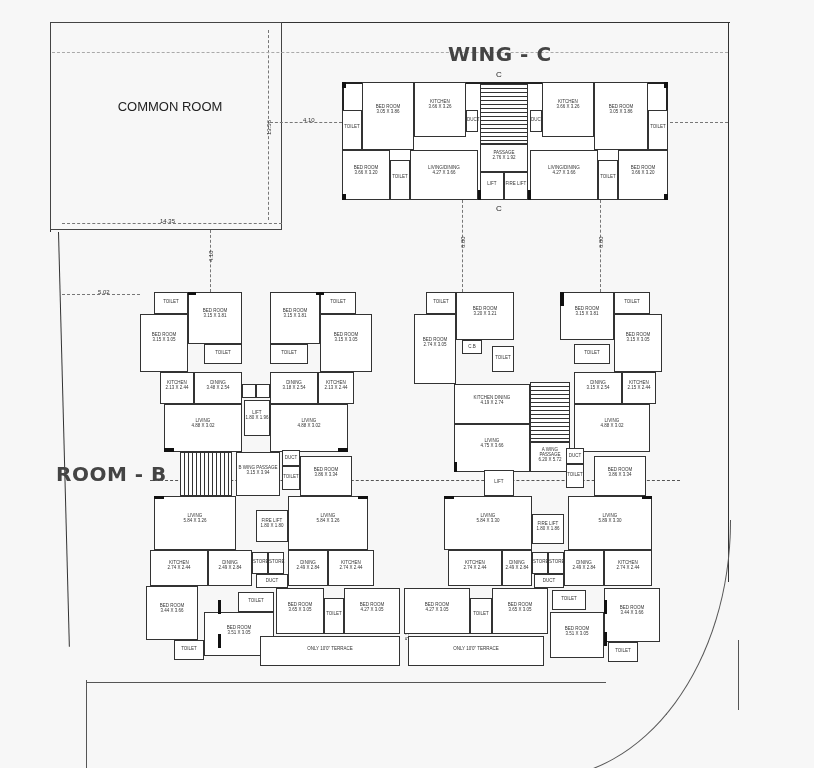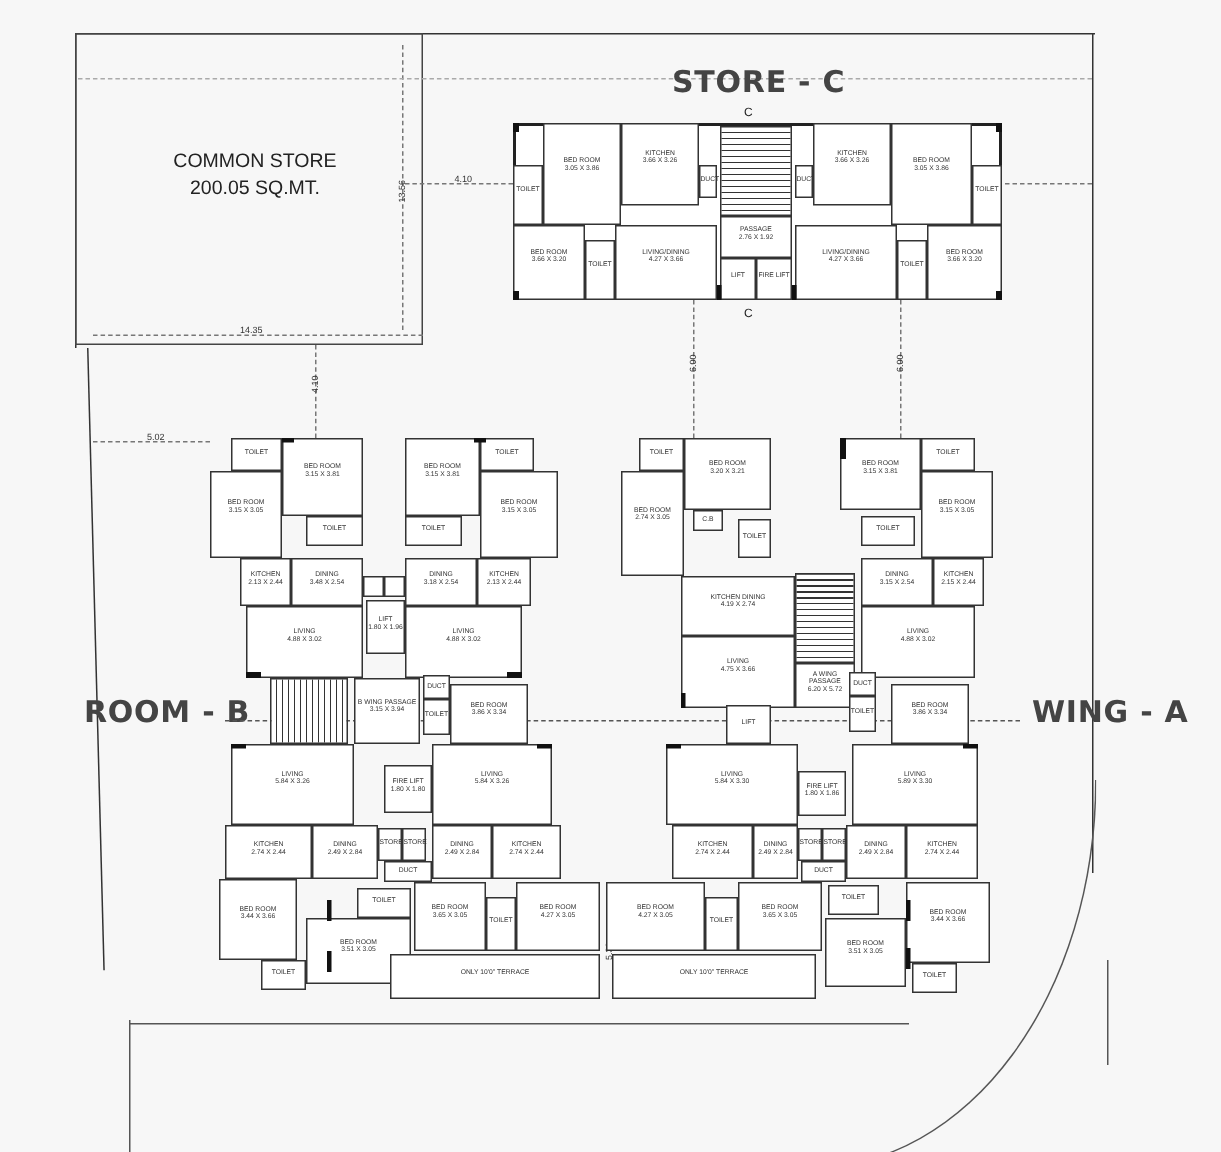--- a/index.html
+++ b/index.html
@@ -28,34 +28,33 @@
 
 <div class="sheet">
 
   <div class="line" style="left:50px;top:22px;width:680px;height:1px;"></div>
   <div class="line" style="left:50px;top:22px;width:1px;height:210px;transform:none;"></div>
   <div class="line" style="left:58px;top:232px;width:1px;height:415px;transform:rotate(-1.5deg);transform-origin:top left;"></div>
   <div class="line" style="left:728px;top:22px;width:1px;height:560px;"></div>
 
   <div class="room" style="left:50px;top:22px;width:232px;height:208px;border:1px solid #444;background:transparent;"></div>
   <div class="plot-label" style="left:95px;top:98px;width:150px;">
-    <div>COMMON STORE</div>
-    <div>200.05 SQ.MT.</div>
+    <div>COMMON ROOM</div>
   </div>
   <div class="dash" style="left:62px;top:223px;width:220px;"></div>
   <div class="dim" style="left:160px;top:218px;">14.35</div>
   <div class="vdash" style="left:268px;top:30px;height:190px;"></div>
   <div class="dim-v" style="left:266px;top:135px;">13.56</div>
   <div class="dash" style="left:270px;top:122px;width:72px;"></div>
   <div class="dim" style="left:303px;top:117px;">4.10</div>
   <div class="dash" style="left:670px;top:122px;width:58px;"></div>
 
   <div class="dash" style="left:52px;top:52px;width:676px;border-top:1px dashed #aaa;"></div>
 
-  <div class="wing-title" style="left:448px;top:42px;">STORE - C</div>
+  <div class="wing-title" style="left:448px;top:42px;">WING - C</div>
 
   <div class="abs" style="left:342px;top:82px;width:326px;height:118px;">
     <div class="room" style="left:0;top:0;width:326px;height:118px;border:2px solid #222;background:#fff;"></div>
 
     <div class="room" style="left:0;top:28px;width:20px;height:40px;">
       <div class="room-label">TOILET</div>
     </div>
     <div class="room" style="left:20px;top:0;width:52px;height:68px;">
       <div class="room-label"><span>BED ROOM</span><br><span>3.05 X 3.86</span></div>
     </div>
@@ -121,21 +120,20 @@
   <div class="vdash" style="left:462px;top:200px;height:92px;"></div>
   <div class="dim-v" style="left:460px;top:248px;">6.00</div>
   <div class="vdash" style="left:600px;top:200px;height:92px;"></div>
   <div class="dim-v" style="left:598px;top:248px;">6.00</div>
   <div class="vdash" style="left:210px;top:230px;height:62px;"></div>
   <div class="dim-v" style="left:208px;top:262px;">4.10</div>
   <div class="dash" style="left:62px;top:294px;width:78px;"></div>
   <div class="dim" style="left:98px;top:289px;">5.02</div>
 
   <div class="wing-title" style="left:56px;top:462px;">ROOM - B</div>
-  <div class="wing-title" style="left:688px;top:462px;">WING - A</div>
   <div class="dash" style="left:150px;top:480px;width:530px;border-top:1px dashed #555;"></div>
 
   <div class="abs" style="left:140px;top:292px;width:232px;height:160px;">
 
     <div class="room" style="left:14px;top:0;width:34px;height:22px;">
       <div class="room-label">TOILET</div>
     </div>
     <div class="room" style="left:0;top:22px;width:48px;height:58px;">
       <div class="room-label"><span>BED ROOM</span><br><span>3.15 X 3.05</span></div>
     </div>

